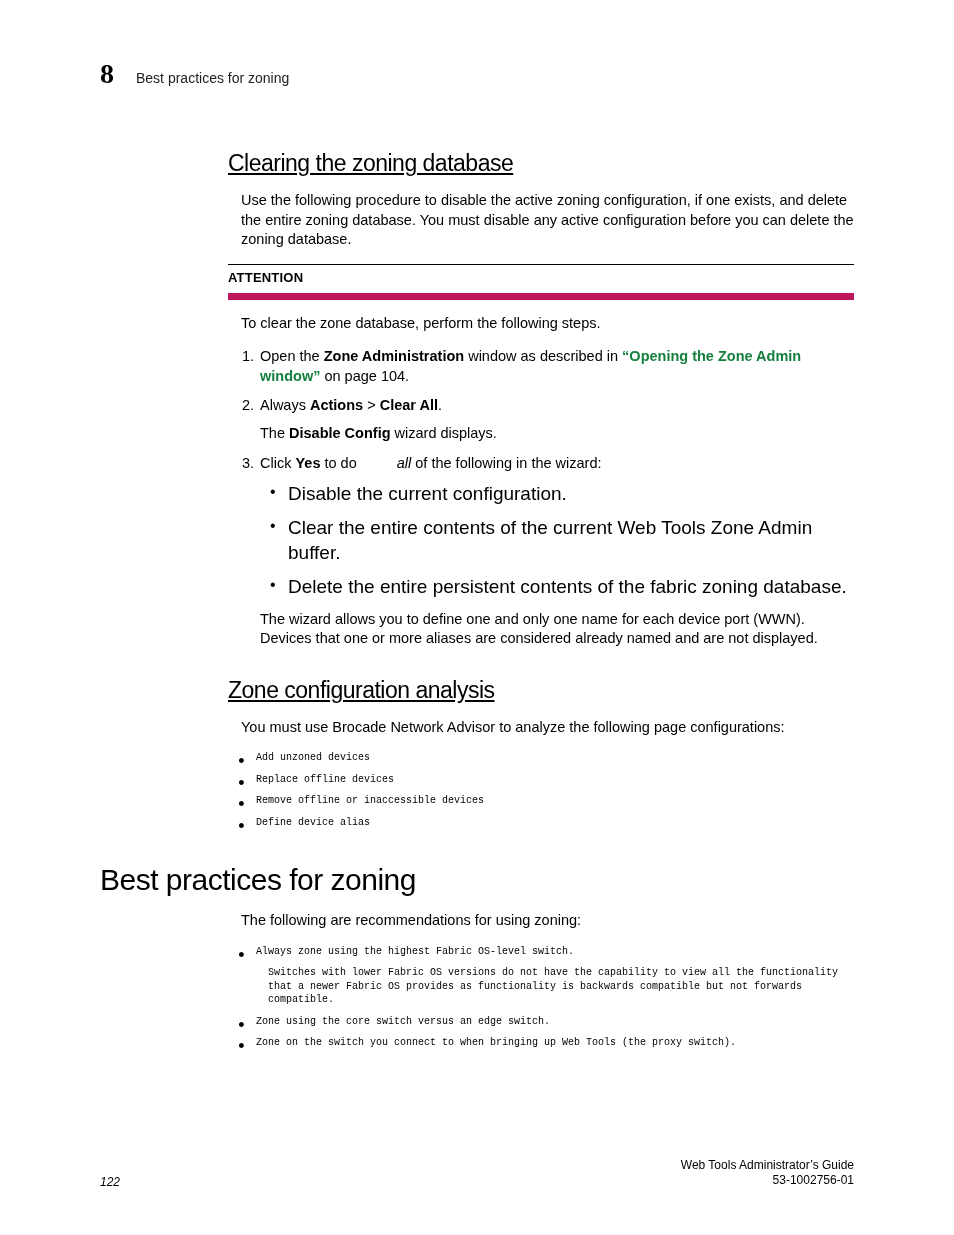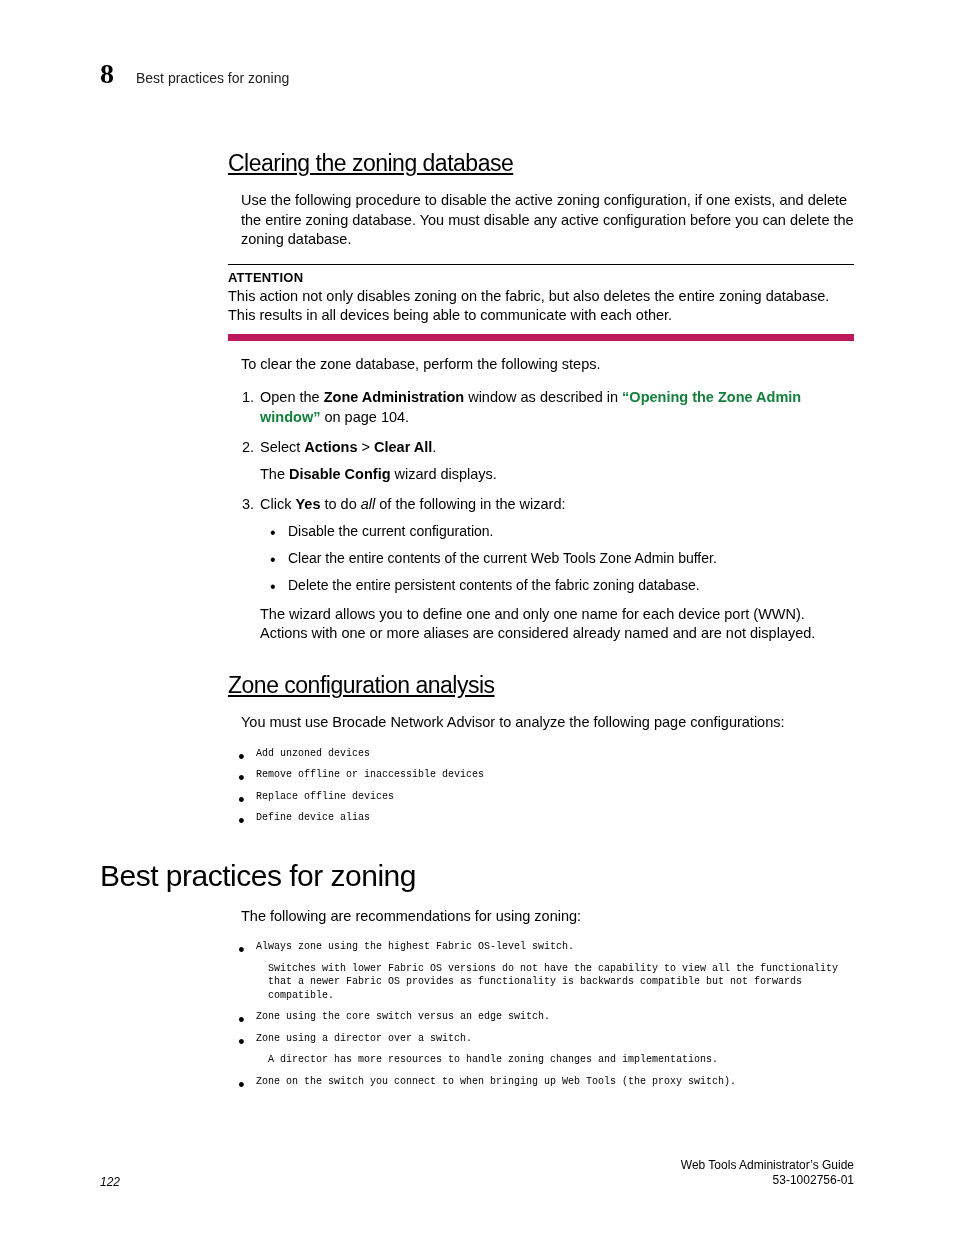--- a/index.html
+++ b/index.html
@@ -88,21 +88,21 @@
     margin: 8px 0 0 0;
   }
   ul.dash {
     list-style: none;
     padding-left: 28px;
     margin: 8px 0 10px 0;
   }
   ul.dash > li {
     position: relative;
     margin-bottom: 8px;
-    font-size: 14px;
+    font-size: 19px;
     line-height: 1.35;
   }
   ul.dash > li::before {
     content: "•";
     position: absolute;
     left: -18px;
     font-size: 16px;
   }
   ul.bullets {
     list-style: none;
@@ -120,21 +120,21 @@
     content: "•";
     position: absolute;
     left: -20px;
     top: -1px;
     font-size: 18px;
   }
   ul.bullets > li > p.sub {
     margin: 8px 0 0 12px;
   }
   .bold { font-weight: 700; }
-  .italic { font-style: italic; }
+  .italic { font-style: italic; margin-left: 36px; }
   a.xref {
     color: #15803d;
     text-decoration: none;
     font-weight: bold;
   }
   .footer {
     position: absolute;
     left: 100px;
     right: 100px;
     bottom: 46px;
@@ -161,67 +161,62 @@
     <span class="title">Best practices for zoning</span>
   </div>
 
   <div class="content">
 
     <h2 class="section">Clearing the zoning database</h2>
     <p class="body">Use the following procedure to disable the active zoning configuration, if one exists, and delete the entire zoning database. You must disable any active configuration before you can delete the zoning database.</p>
 
     <div class="notice">
       <div class="label">ATTENTION</div>
-      <div class="text">This action not only disables zoning on the fabric, but also deletes the entire zoning database. This results in all devices being able to communicate with each other.</div>
     </div>
 
     <p class="body">To clear the zone database, perform the following steps.</p>
 
     <ol class="steps">
       <li>
         <span>Open the </span><span class="bold">Zone Administration</span><span> window as described in </span><a class="xref" href="#">“Opening the Zone Admin window”</a><span> on page&nbsp;104.</span>
       </li>
       <li>
-        <span>Select </span><span class="bold">Actions</span><span> &gt; </span><span class="bold">Clear All</span><span>.</span>
+        <span>Always </span><span class="bold">Actions</span><span> &gt; </span><span class="bold">Clear All</span><span>.</span>
         <p>
           <span>The </span><span class="bold">Disable Config</span><span> wizard displays.</span>
         </p>
       </li>
       <li>
         <span>Click </span><span class="bold">Yes</span><span> to do </span><span class="italic">all</span><span> of the following in the wizard:</span>
         <ul class="dash">
           <li>Disable the current configuration.</li>
           <li>Clear the entire contents of the current Web Tools Zone Admin buffer.</li>
           <li>Delete the entire persistent contents of the fabric zoning database.</li>
         </ul>
-        <p>The wizard allows you to define one and only one name for each device port (WWN). Actions with one or more aliases are considered already named and are not displayed.</p>
+        <p>The wizard allows you to define one and only one name for each device port (WWN). Devices that one or more aliases are considered already named and are not displayed.</p>
       </li>
     </ol>
 
     <h2 class="section" style="margin-top:28px;">Zone configuration analysis</h2>
     <p class="body">You must use Brocade Network Advisor to analyze the following page configurations:</p>
     <ul class="bullets">
       <li>Add unzoned devices</li>
+      <li>Replace offline devices</li>
       <li>Remove offline or inaccessible devices</li>
-      <li>Replace offline devices</li>
       <li>Define device alias</li>
     </ul>
 
     <h1 class="major">Best practices for zoning</h1>
     <p class="body">The following are recommendations for using zoning:</p>
     <ul class="bullets">
       <li>
         <span>Always zone using the highest Fabric OS-level switch.</span>
         <p class="sub">Switches with lower Fabric OS versions do not have the capability to view all the functionality that a newer Fabric OS provides as functionality is backwards compatible but not forwards compatible.</p>
       </li>
       <li>Zone using the core switch versus an edge switch.</li>
-      <li>
-        <span>Zone using a director over a switch.</span>
-        <p class="sub">A director has more resources to handle zoning changes and implementations.</p>
-      </li>
       <li>Zone on the switch you connect to when bringing up Web Tools (the proxy switch).</li>
     </ul>
 
   </div>
 
   <div class="footer">
     <span class="page-num">122</span>
     <div class="doc">
       <div>Web Tools Administrator’s Guide</div>
       <div>53-1002756-01</div>

